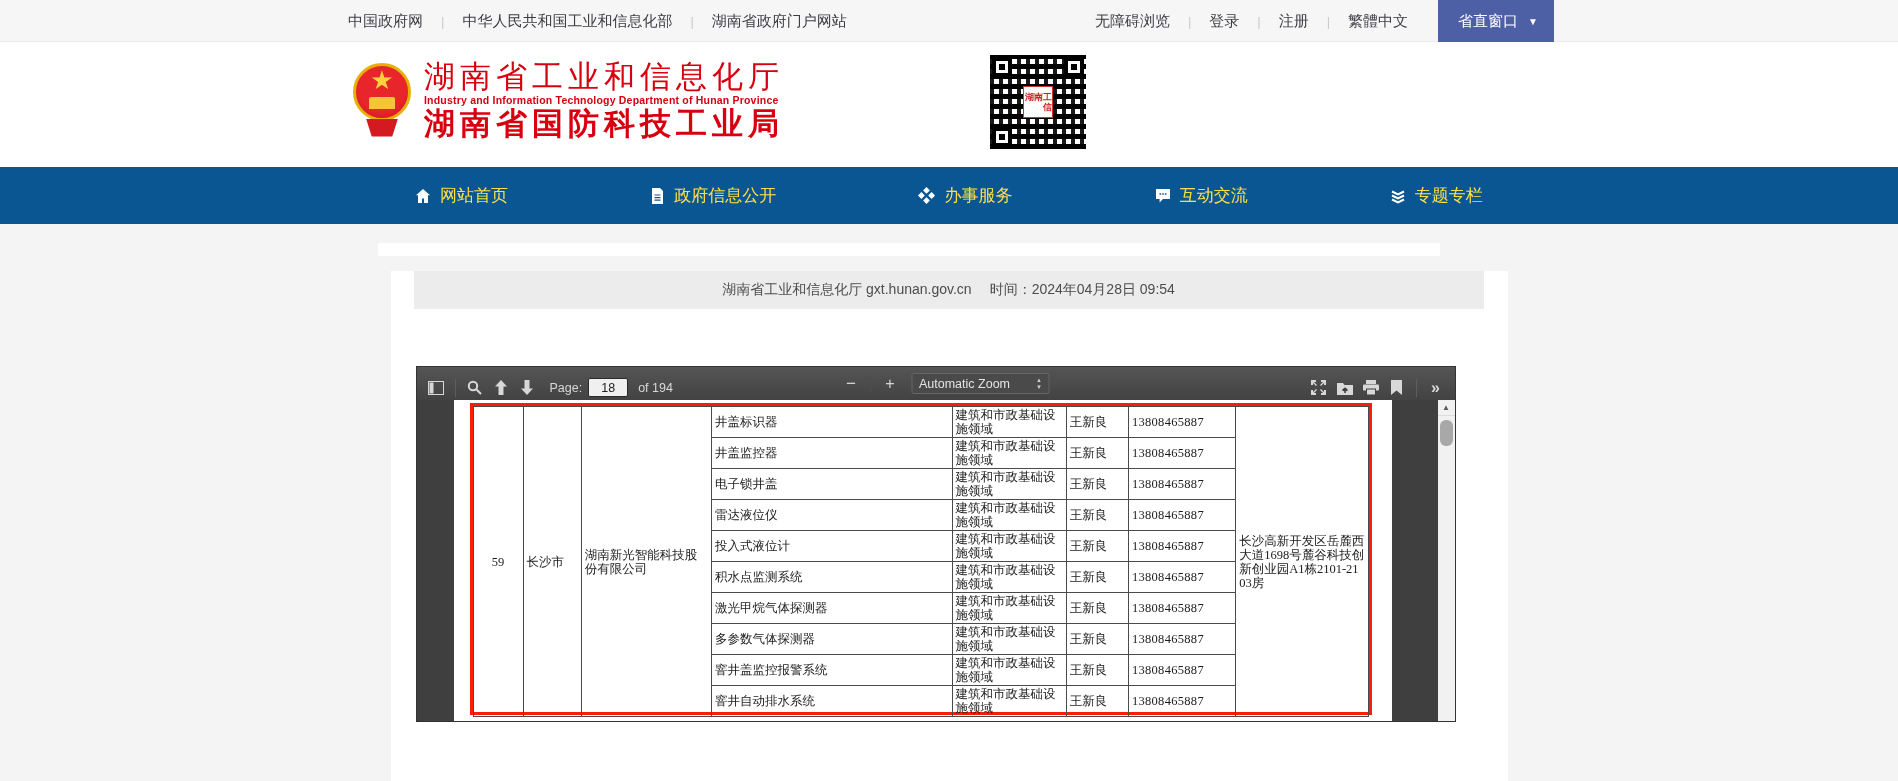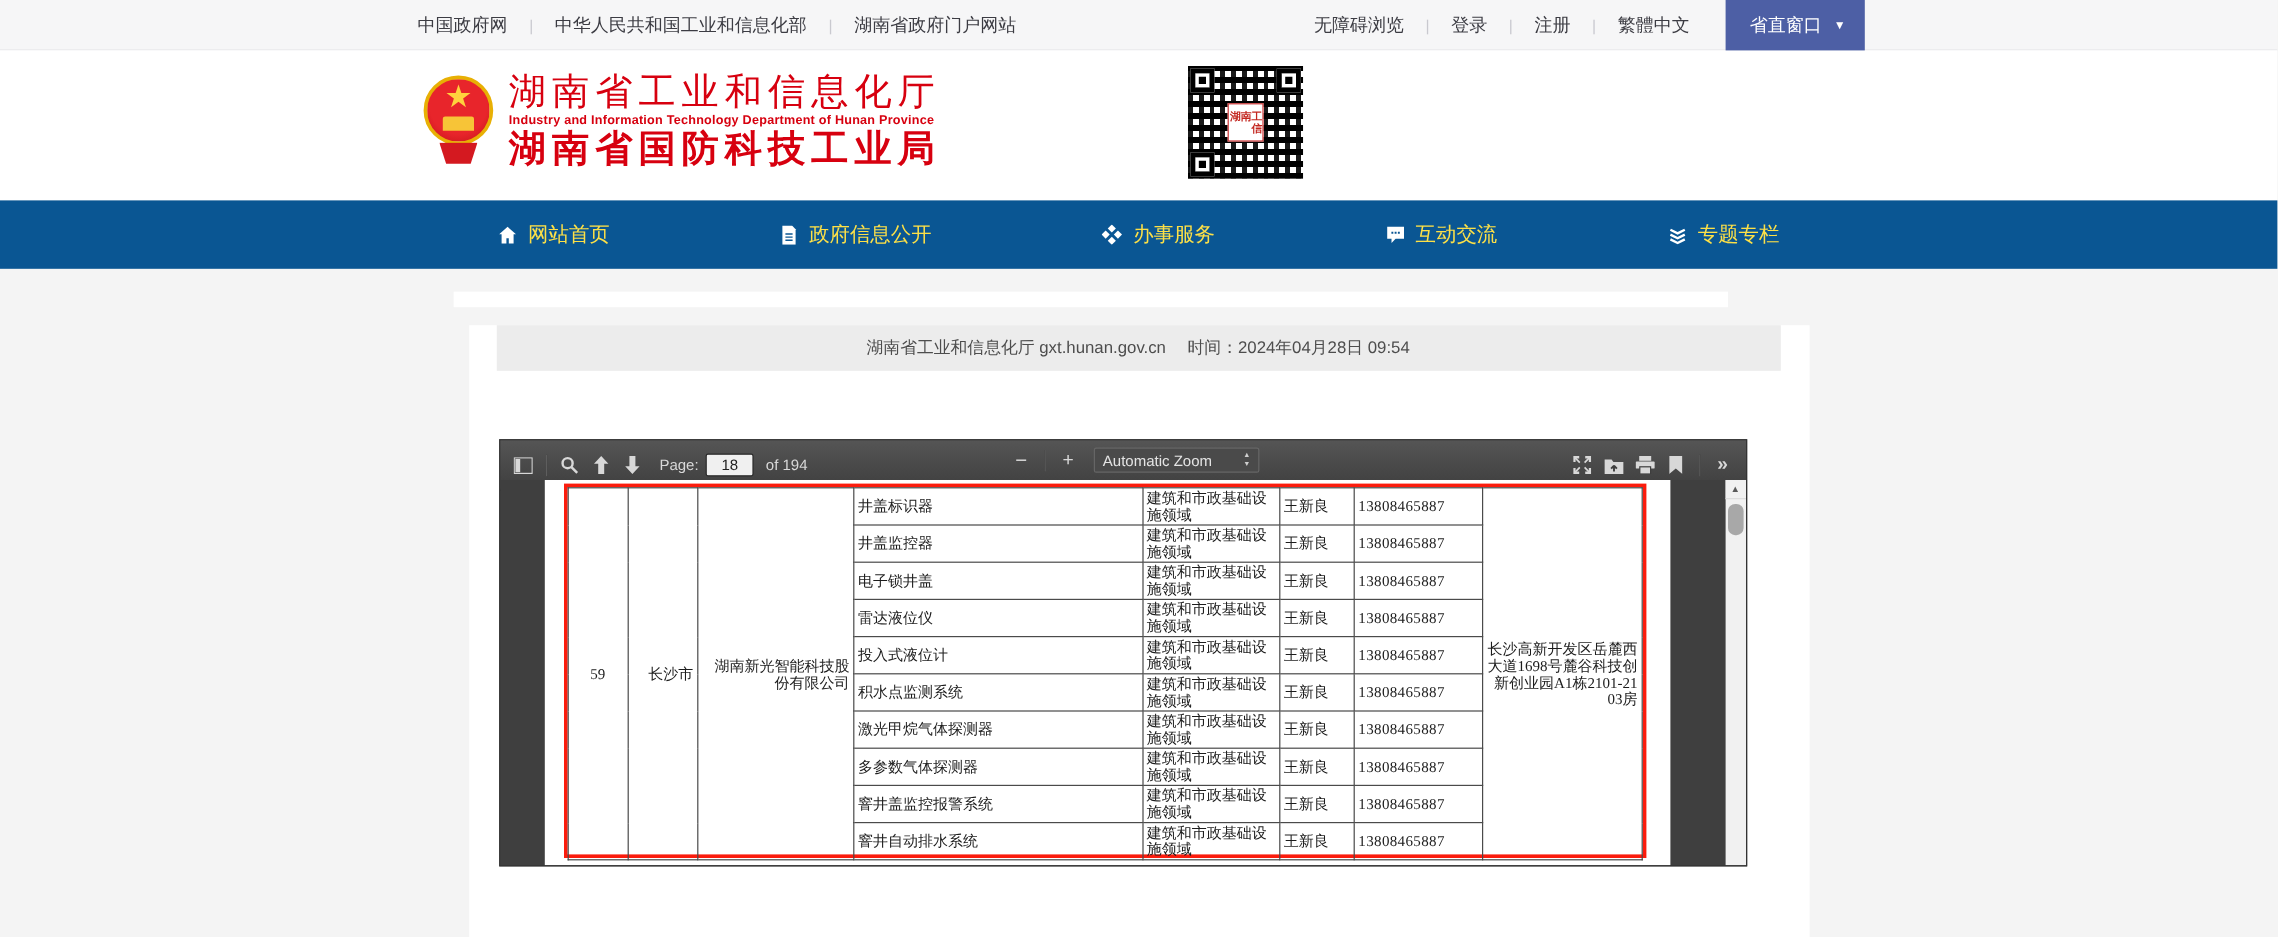--- a/index.html
+++ b/index.html
@@ -95,21 +95,21 @@
   .pdf-page { position:absolute; left:37px; top:0; width:938px; height:100%; background:#fff; }
 
   .red-rect { position:absolute; left:16px; top:3px; width:902px; height:312px;
     border:3px solid #fb1c0d; }
   table.doc { border-collapse:collapse; table-layout:fixed; width:896px;
     font-family:"Liberation Serif", serif; }
   table.doc td { border:1px solid #4a4a4a; font-size:12.5px; color:#1c1c1c; line-height:14px;
     padding:1px 3px; overflow:hidden; word-break:break-all; vertical-align:middle; }
   table.doc tr { height:31px; }
   td.c-no { text-align:center;margin-top:16px; }
-  td.c-city, td.c-company, td.c-addr { text-align:right; }
+  td.c-city, td.c-company, td.c-addr { text-align:left; }
   td.c-phone { font-size:13px; letter-spacing:.3px; }
 
   .pdf-scroll { position:absolute; right:0; top:0; bottom:0; width:17px; background:#f1f1f1; }
   .scroll-up { width:17px; height:16px; background:#f1f1f1; color:#5a5a5a; font-size:8px;
     display:flex; align-items:center; justify-content:center; cursor:pointer; border-bottom:1px solid #ddd; }
   .scroll-thumb { position:absolute; left:2px; top:20px; width:13px; height:26px; background:#a8a8a8;
     border-radius:6px; cursor:pointer; }
 </style>
 </head>
 <body>

